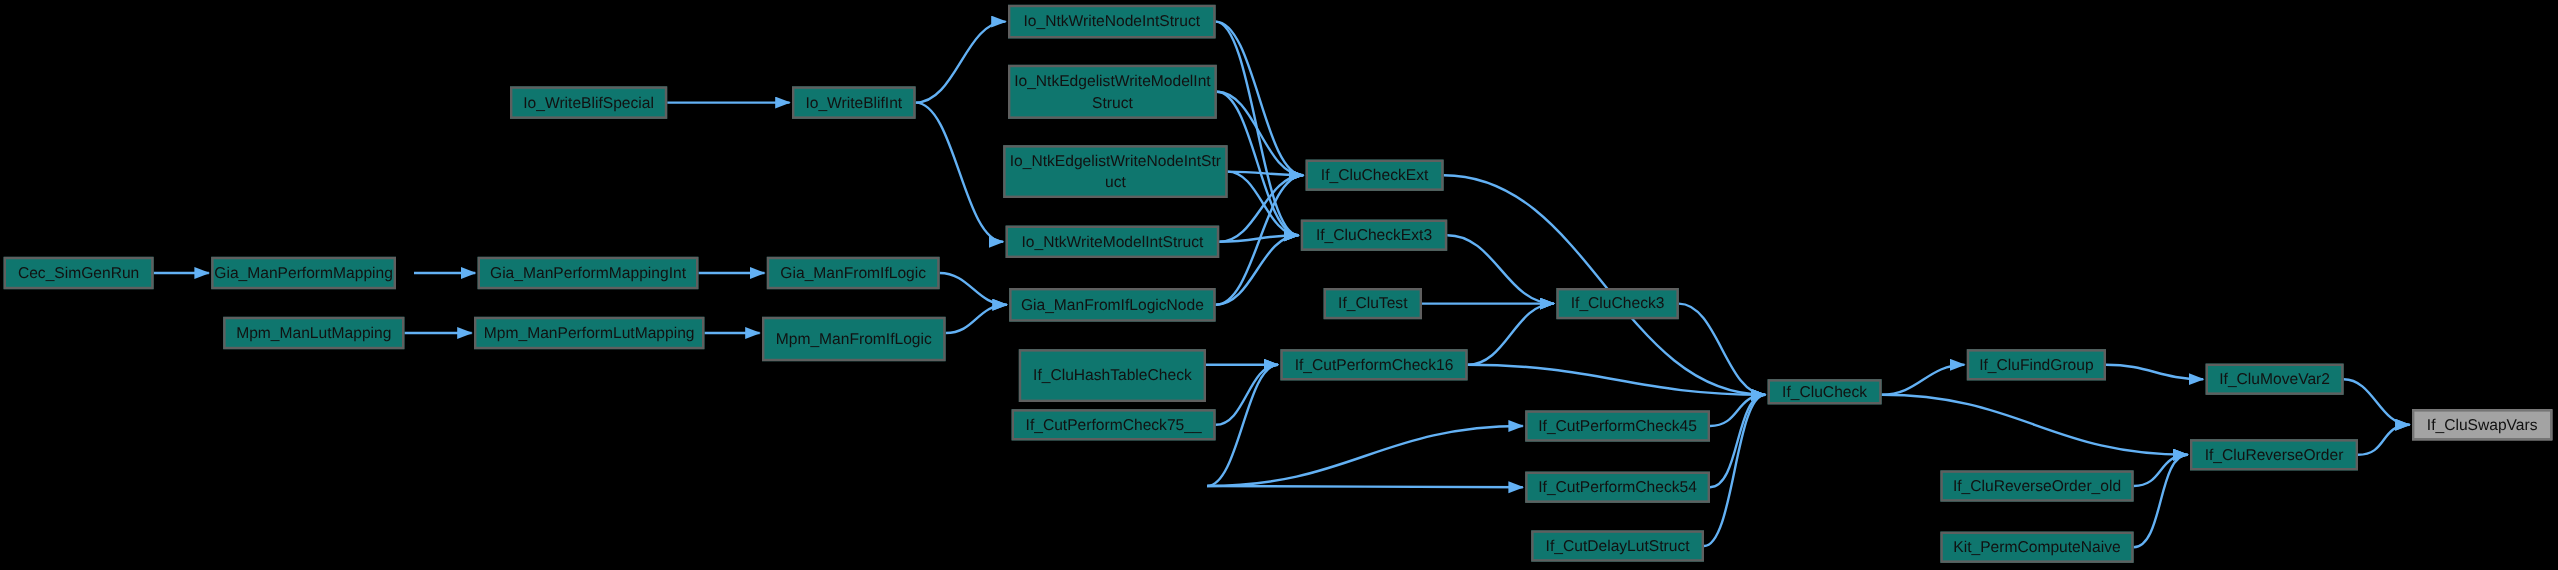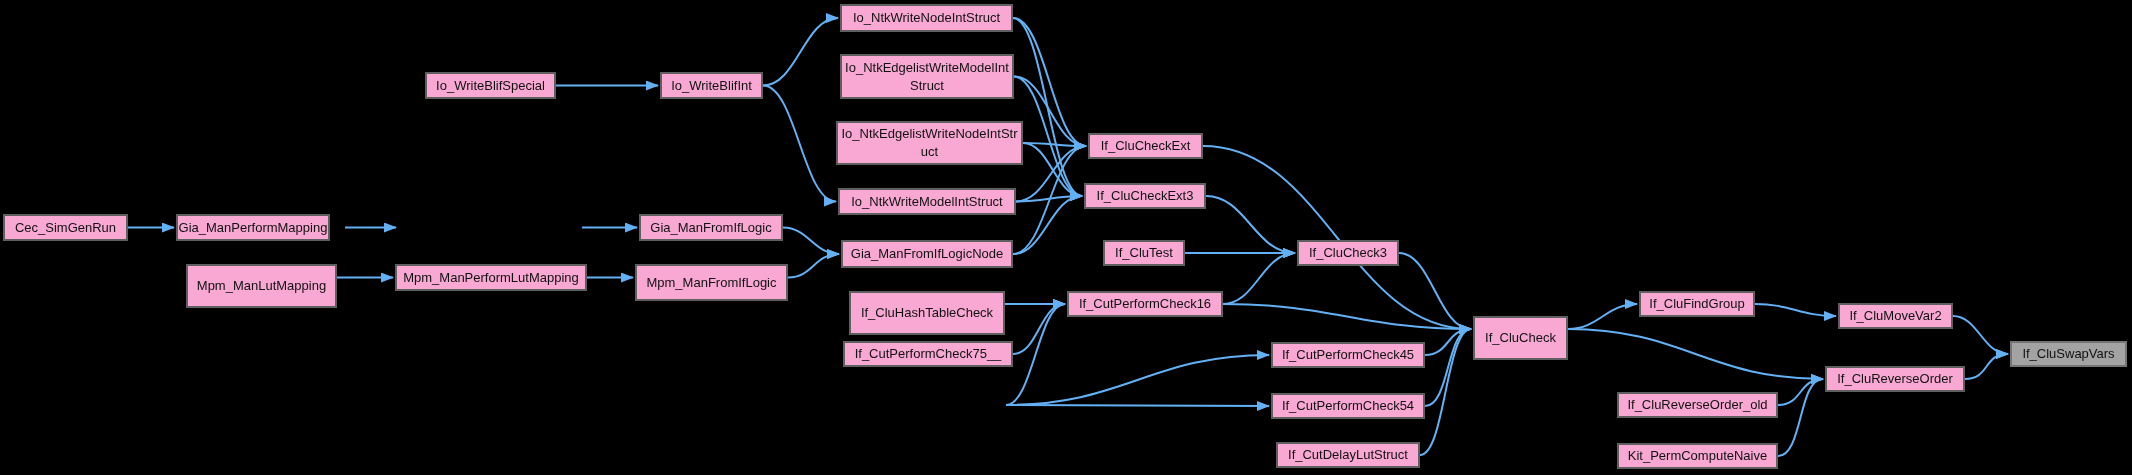--- a/index.html
+++ b/index.html
@@ -7,21 +7,21 @@
     position:relative;
     width:2132px;height:475px;
     background:#000000;
     font-family:"Liberation Sans", sans-serif;
     overflow:hidden;
   }
   #edge-layer{position:absolute;left:0;top:0;width:2132px;height:475px;}
   .node{
     position:absolute;
     box-sizing:border-box;
-    background:#f9a8d4;
+    background:#0f766e;
     border:2px solid #5f5f5f;
     color:#111111;
     font-size:13px;
     line-height:1.35;
     display:flex;align-items:center;justify-content:center;
     text-align:center;
     white-space:nowrap;
     cursor:pointer;
     z-index:2;
   }
@@ -77,41 +77,42 @@
       <path d="M 1568 329 C 1682.75 329, 1708.25 379, 1823 379" fill="none" stroke="#63b1f4" stroke-width="2" marker-end="url(#arrow)"></path>
       <path d="M 1755 304 C 1791.45 304, 1799.55 316, 1836 316" fill="none" stroke="#63b1f4" stroke-width="2" marker-end="url(#arrow)"></path>
       <path d="M 1953 316 C 1978 316, 1983 354, 2008 354" fill="none" stroke="#63b1f4" stroke-width="2" marker-end="url(#arrow)"></path>
       <path d="M 1965 379 C 1990 379, 1983 354, 2008 354" fill="none" stroke="#63b1f4" stroke-width="2" marker-end="url(#arrow)"></path>
       <path d="M 1778 405 C 1803 405, 1798 379, 1823 379" fill="none" stroke="#63b1f4" stroke-width="2" marker-end="url(#arrow)"></path>
       <path d="M 1778 456 C 1803 456, 1798 379, 1823 379" fill="none" stroke="#63b1f4" stroke-width="2" marker-end="url(#arrow)"></path>
     </svg>
 
   <div class="node" style="left:3px;top:214px;width:125px;height:27px">Cec_SimGenRun</div>
   <div class="node" style="left:176px;top:214px;width:154px;height:27px">Gia_ManPerformMapping</div>
+  <div class="node" style="left:398px;top:214px;width:184px;height:27px">Gia_ManPerformMappingInt</div>
   <div class="node" style="left:639px;top:214px;width:144px;height:27px">Gia_ManFromIfLogic</div>
-  <div class="node" style="left:186px;top:264px;width:151px;height:44px">Mpm_ManLutMapping</div>
+  <div class="node" style="left:186px;top:264px;width:151px;height:27px">Mpm_ManLutMapping</div>
   <div class="node" style="left:395px;top:264px;width:192px;height:27px">Mpm_ManPerformLutMapping</div>
   <div class="node" style="left:635px;top:264px;width:153px;height:37px">Mpm_ManFromIfLogic</div>
   <div class="node" style="left:425px;top:72px;width:131px;height:27px">Io_WriteBlifSpecial</div>
   <div class="node" style="left:660px;top:72px;width:103px;height:27px">Io_WriteBlifInt</div>
   <div class="node" style="left:840px;top:4px;width:173px;height:28px">Io_NtkWriteNodeIntStruct</div>
   <div class="node wrap" style="left:840px;top:54px;width:174px;height:45px">Io_NtkEdgelistWriteModelIntStruct</div>
   <div class="node wrap" style="left:836px;top:121px;width:187px;height:44px">Io_NtkEdgelistWriteNodeIntStruct</div>
   <div class="node" style="left:838px;top:188px;width:178px;height:27px">Io_NtkWriteModelIntStruct</div>
   <div class="node" style="left:841px;top:240px;width:172px;height:28px">Gia_ManFromIfLogicNode</div>
   <div class="node" style="left:849px;top:291px;width:156px;height:44px">If_CluHashTableCheck</div>
   <div class="node" style="left:843px;top:341px;width:170px;height:26px">If_CutPerformCheck75__</div>
   <div class="node" style="left:1088px;top:133px;width:115px;height:26px">If_CluCheckExt</div>
   <div class="node" style="left:1084px;top:183px;width:122px;height:26px">If_CluCheckExt3</div>
   <div class="node" style="left:1103px;top:240px;width:82px;height:26px">If_CluTest</div>
   <div class="node" style="left:1067px;top:291px;width:156px;height:26px">If_CutPerformCheck16</div>
   <div class="node" style="left:1297px;top:240px;width:102px;height:26px">If_CluCheck3</div>
   <div class="node" style="left:1271px;top:342px;width:154px;height:26px">If_CutPerformCheck45</div>
   <div class="node" style="left:1271px;top:393px;width:154px;height:26px">If_CutPerformCheck54</div>
   <div class="node" style="left:1276px;top:442px;width:144px;height:26px">If_CutDelayLutStruct</div>
-  <div class="node" style="left:1473px;top:316px;width:95px;height:44px">If_CluCheck</div>
+  <div class="node" style="left:1473px;top:316px;width:95px;height:21px">If_CluCheck</div>
   <div class="node" style="left:1639px;top:291px;width:116px;height:26px">If_CluFindGroup</div>
   <div class="node" style="left:1617px;top:392px;width:161px;height:26px">If_CluReverseOrder_old</div>
   <div class="node" style="left:1617px;top:443px;width:161px;height:26px">Kit_PermComputeNaive</div>
   <div class="node" style="left:1838px;top:303px;width:115px;height:26px">If_CluMoveVar2</div>
   <div class="node" style="left:1825px;top:366px;width:140px;height:26px">If_CluReverseOrder</div>
   <div class="node hl" style="left:2010px;top:341px;width:117px;height:26px">If_CluSwapVars</div>
 </div>
 
 </body></html>

